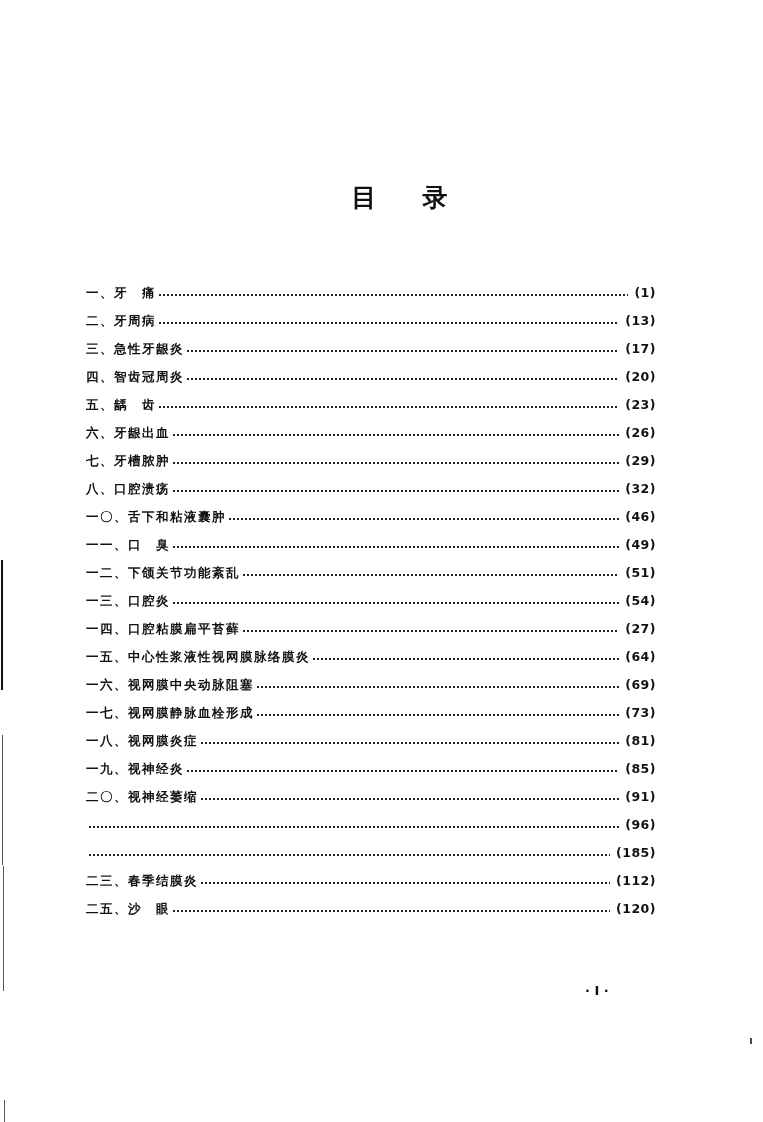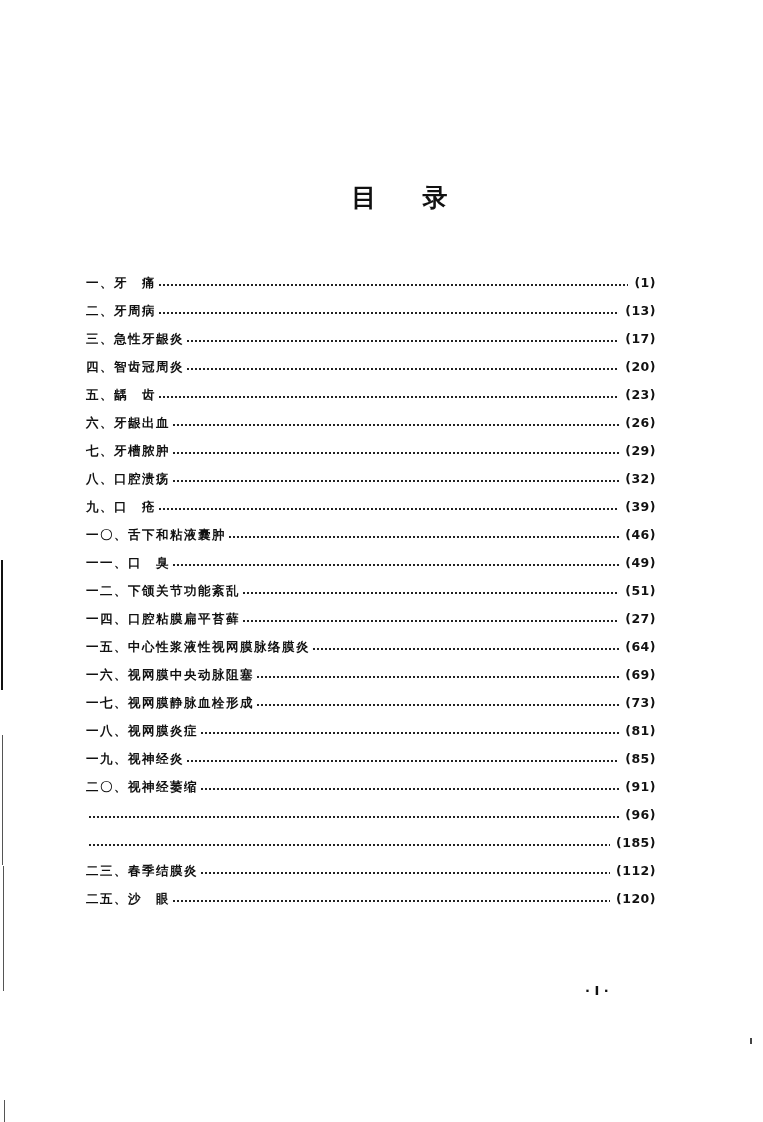--- a/index.html
+++ b/index.html
@@ -7,21 +7,21 @@
     width: 763px; height: 1122px; position: relative; overflow: hidden;
     font-family: "DejaVu Sans", "Liberation Sans", sans-serif; color: #111;
   }
   .title {
     position: absolute; top: 181px; left: 0; width: 763px;
     text-align: center; font-size: 25px; font-weight: bold; letter-spacing: 0; padding-left: 18px;
   }
   .title span { display: inline-block; }
   .title .gap { width: 46px; }
   .toc {
-    position: absolute; top: 269px; left: 86px; width: 570px;
+    position: absolute; top: 279px; left: 86px; width: 570px;
   }
   .row {
     display: flex; align-items: center; height: 28px;
     font-size: 12.5px; font-weight: bold; line-height: 28px;
   }
   .row .label { white-space: pre; letter-spacing: 1.5px; }
   .row .dots {
     flex: 1; height: 28px; margin: 0 6px 0 2px;
     background-image: radial-gradient(circle, #222 0.9px, transparent 1.1px);
     background-size: 4px 4px; background-repeat: repeat-x; background-position: 0 14px;
@@ -74,38 +74,38 @@
       <span class="label">七、牙槽脓肿</span>
       <span class="dots"></span>
       <span class="page">(29)</span>
     </div>
   <div class="row">
       <span class="label">八、口腔溃疡</span>
       <span class="dots"></span>
       <span class="page">(32)</span>
     </div>
   <div class="row">
-      <span class="label">九、口　疮</span>
-      <span class="dots"></span>
-      <span class="page">(39)</span>
-    </div>
-  <div class="row">
       <span class="label">一〇、舌下和粘液囊肿</span>
       <span class="dots"></span>
       <span class="page">(46)</span>
     </div>
   <div class="row">
       <span class="label">一一、口　臭</span>
       <span class="dots"></span>
       <span class="page">(49)</span>
     </div>
   <div class="row">
       <span class="label">一二、下颌关节功能紊乱</span>
       <span class="dots"></span>
       <span class="page">(51)</span>
+    </div>
+  <div class="row">
+      <span class="label">一三、口腔炎</span>
+      <span class="dots"></span>
+      <span class="page">(54)</span>
     </div>
   <div class="row">
       <span class="label">一四、口腔粘膜扁平苔藓</span>
       <span class="dots"></span>
       <span class="page">(27)</span>
     </div>
   <div class="row">
       <span class="label">一五、中心性浆液性视网膜脉络膜炎</span>
       <span class="dots"></span>
       <span class="page">(64)</span>

